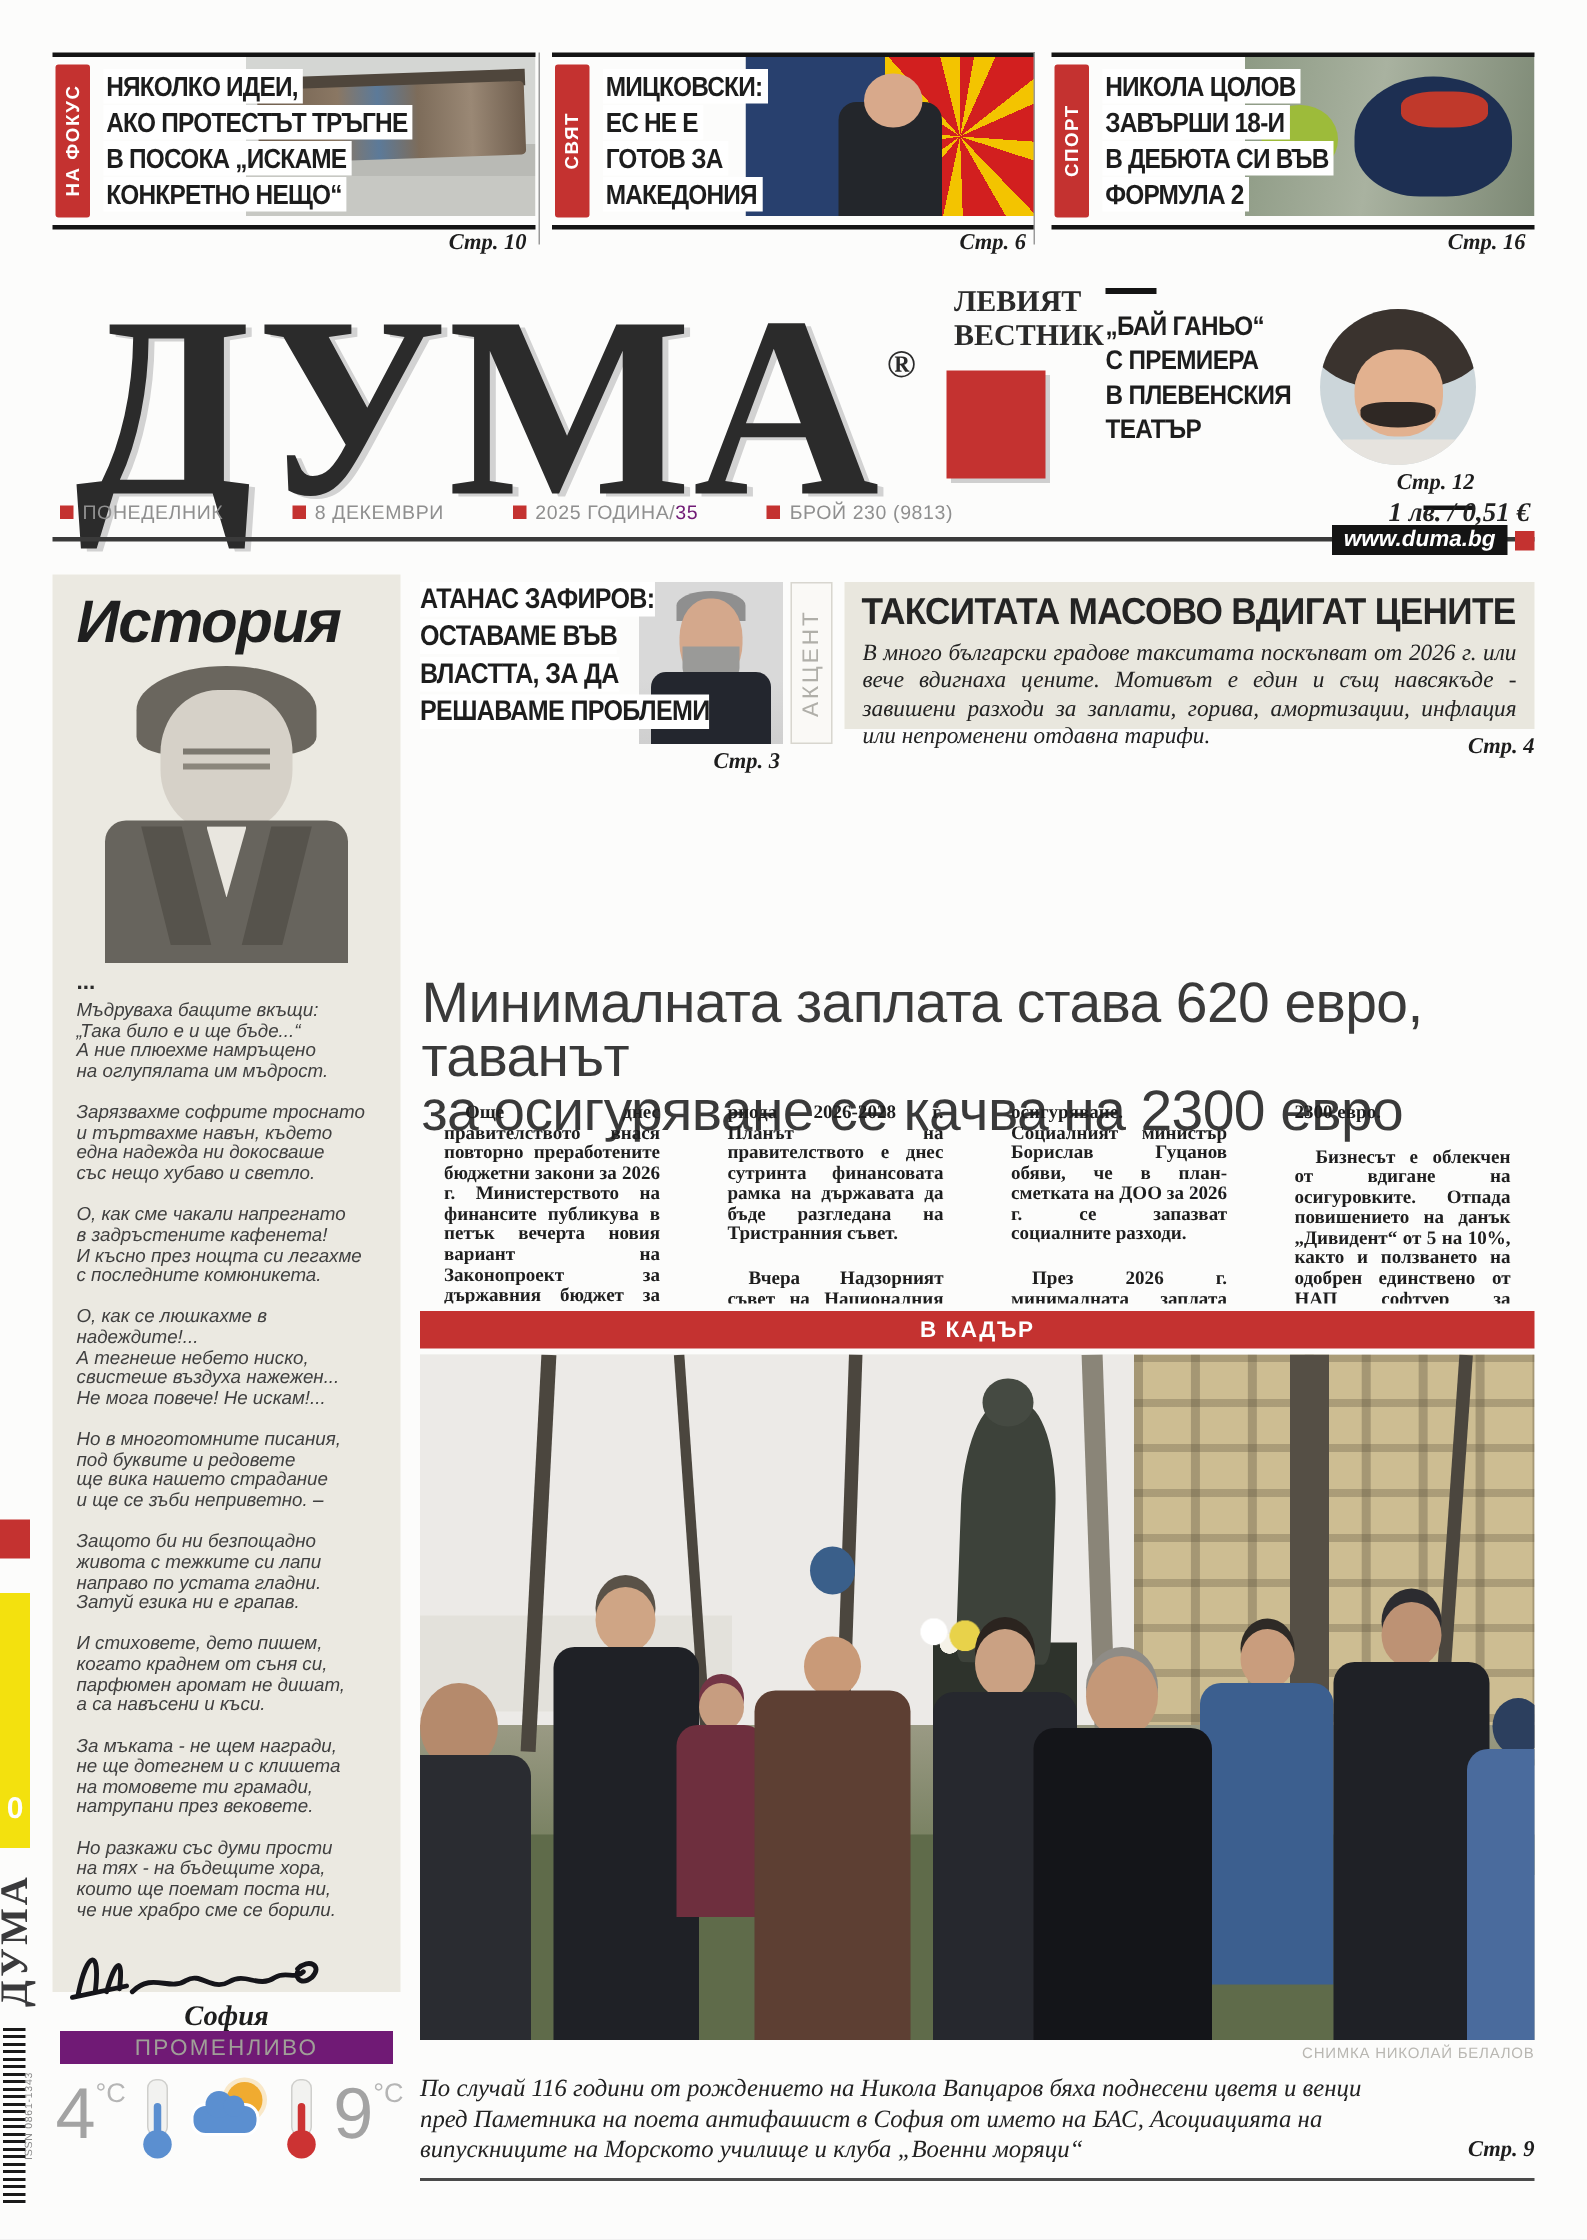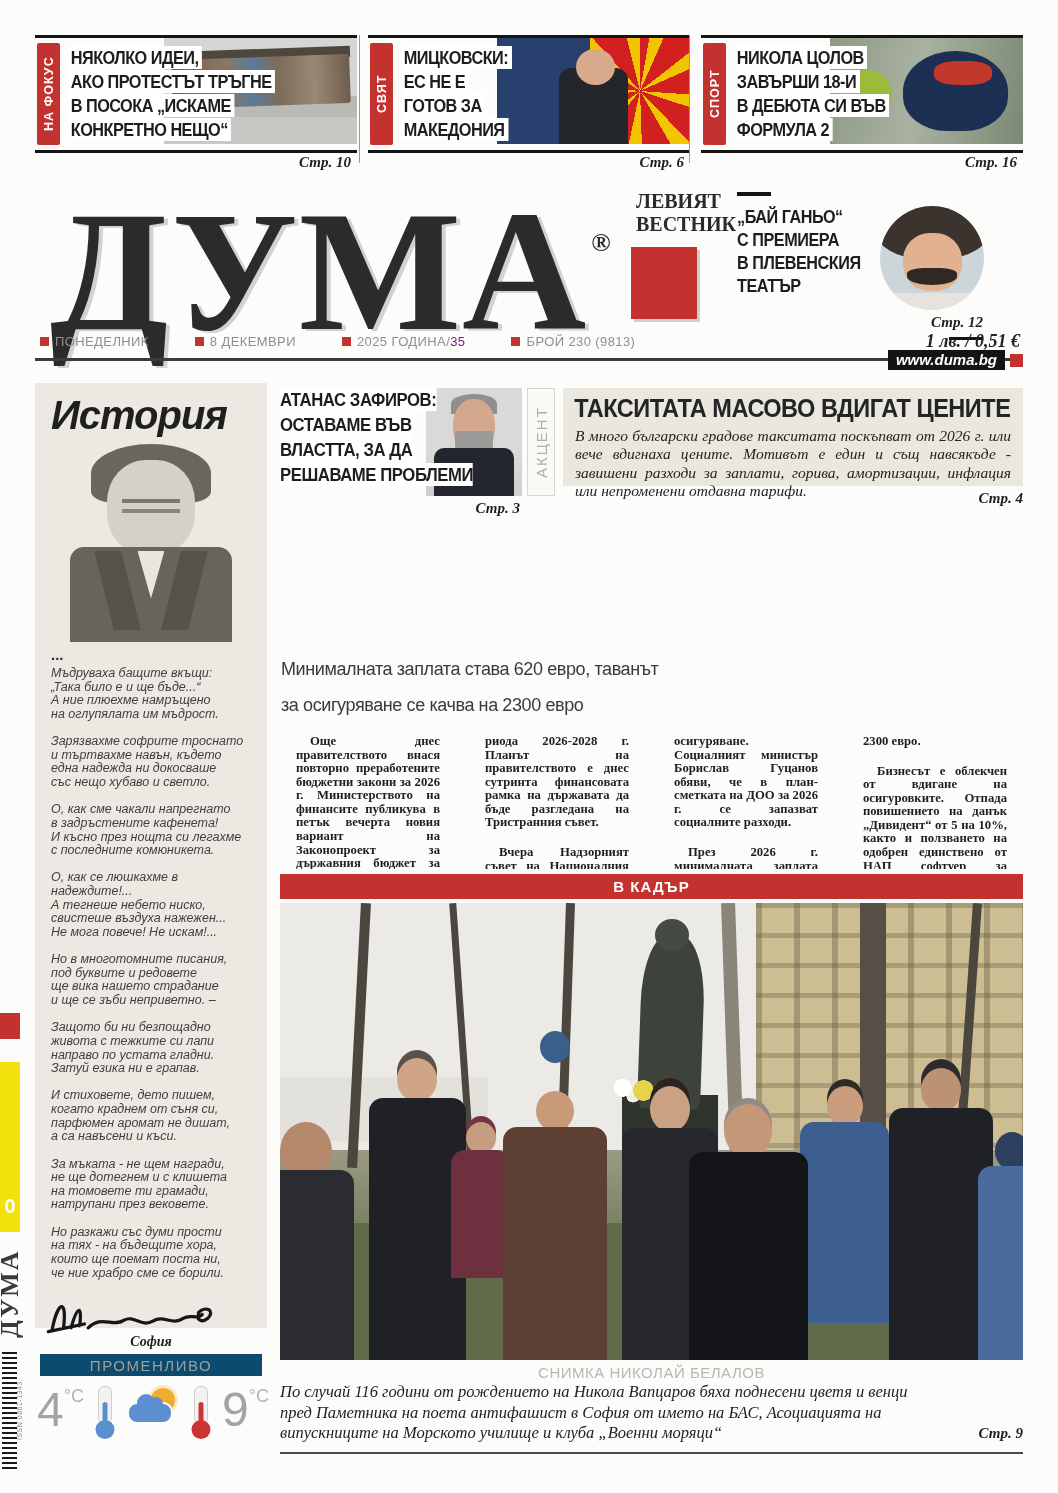--- a/index.html
+++ b/index.html
@@ -58,22 +58,22 @@
 
   
   .histbox{position:absolute;left:35px;top:383px;width:232px;height:945px;background:#ebe9e1;}
   .hist-title{font-style:italic;font-weight:bold;font-size:40px;letter-spacing:-1px;color:#1f1f1f;
               padding:10px 0 2px 16px;}
   .portrait{position:relative;width:168px;height:198px;margin:4px auto 0 auto;overflow:hidden;}
   .ellipsis{font-weight:bold;font-size:15px;padding:4px 0 2px 16px;color:#2a2a2a;}
   .poem{font-style:italic;font-size:12.5px;line-height:1.09;color:#3f3f3f;padding:2px 10px 0 16px;}
   .signature{width:190px;margin:6px auto 0 auto;}
   .city{position:absolute;left:35px;top:1334px;width:232px;text-align:center;
-        font-family:"Liberation Serif",serif;font-weight:bold;font-style:italic;font-size:14px;}
-  .forecast{position:absolute;left:40px;top:1354px;width:222px;height:22px;background:#0c4a6e;
+        font-family:"Liberation Serif",serif;font-weight:bold;font-style:italic;font-size:19px;}
+  .forecast{position:absolute;left:40px;top:1354px;width:222px;height:22px;background:#701a75;
             color:#a09f98;font-size:15px;letter-spacing:1.5px;display:flex;align-items:center;justify-content:center;}
   .weather{position:absolute;left:35px;top:1386px;width:232px;height:76px;display:flex;
            align-items:flex-start;justify-content:space-between;padding:0 2px;}
   .temp{font-size:48px;color:#a3a3a3;font-weight:400;line-height:1;}
   .temp .deg{font-size:18px;vertical-align:24px;color:#b5b5b5;}
   .thermo{width:12px;height:36px;background:#f2f2f0;border:1.5px solid #cfcfcc;border-radius:6px;position:relative;margin-bottom:14px;}
   .thermo .fill{position:absolute;left:50%;transform:translateX(-50%);bottom:1px;width:5px;height:55%;border-radius:3px;}
   .thermo .bulb{position:absolute;left:50%;transform:translateX(-50%);bottom:-16px;width:19px;height:19px;border-radius:50%;}
   .cloudsun{position:relative;width:52px;height:42px;margin-bottom:6px;}
   .sun{position:absolute;right:4px;top:2px;width:24px;height:24px;border-radius:50%;background:#f0ab30;
@@ -110,33 +110,33 @@
               transform:scaleX(.94);transform-origin:left;white-space:nowrap;color:#242424;}
   .taxitext{font-family:"Liberation Serif",serif;font-style:italic;font-size:15.5px;line-height:1.18;
             text-align:justify;padding:2px 12px 0 12px;color:#222;}
   .taxipage{position:absolute;left:563px;top:490px;width:460px;text-align:right;
             font-weight:bold;font-style:italic;font-size:15px;font-family:"Liberation Serif",serif;}
 
   
   .headline{position:absolute;left:278px;top:505px;width:760px;}
   .hline{display:inline-block;font-weight:bold;font-size:77px;line-height:67px;letter-spacing:-2.5px;
          color:#1b1b1b;white-space:nowrap;transform:scaleX(.85);transform-origin:left;}
-  .subhead{position:absolute;left:281px;top:651px;font-size:18px;line-height:36px;color:#3a3a3a;letter-spacing:-0.4px;}
+  .subhead{position:absolute;left:281px;top:651px;font-size:38px;line-height:36px;color:#3a3a3a;letter-spacing:-0.4px;}
   .columns{position:absolute;left:280px;top:719px;width:743px;height:150px;display:flex;gap:13px;
            font-family:"Liberation Serif",serif;font-size:12.7px;line-height:1.07;text-align:justify;color:#1e1e1e;}
   .columns .col{flex:1;overflow:hidden;}
   .columns p{margin:16px;font-weight:bold;}
   .columns p.ind{text-indent:14px;}
   .colpage{text-align:right;font-weight:bold;font-style:italic;font-size:13.5px;margin-top:2px;}
 
   
   .vkadar{position:absolute;left:280px;top:874px;width:743px;height:25px;background:#c43230;color:#fff;
           font-weight:bold;font-size:15px;letter-spacing:1px;display:flex;align-items:center;justify-content:center;}
   .bigphoto{position:absolute;left:280px;top:903px;width:743px;height:457px;background:#e9e9e6;overflow:hidden;}
-  .credit{position:absolute;left:280px;top:1364px;width:743px;text-align:center;font-size:15px;
+  .credit{position:absolute;left:280px;top:1364px;width:743px;text-align:right;font-size:10px;
           letter-spacing:.5px;color:#b9b7b2;}
   .caption{position:absolute;left:280px;top:1382px;width:743px;display:flex;justify-content:space-between;align-items:flex-end;}
   .caption .ctext{font-family:"Liberation Serif",serif;font-style:italic;font-size:16.5px;line-height:1.25;color:#222;width:640px;}
   .caption .cpage{font-family:"Liberation Serif",serif;font-weight:bold;font-style:italic;font-size:15px;padding-bottom:2px;}
   .botrule{position:absolute;left:280px;top:1452px;width:743px;height:2px;background:#4a4a4a;}
 
   
   .art{position:absolute;}
   .train-bg{inset:0;background:linear-gradient(#d4d6d3 55%,#b9bab5 55% 75%,#c7c8c3 75%);}
   .train-body{left:4%;top:18%;width:92%;height:46%;background:linear-gradient(90deg,#6e5d4d,#8a7763 30%,#5c7a99 45%,#7d6c5a 60%,#9a8875 80%,#6e5d4d);

